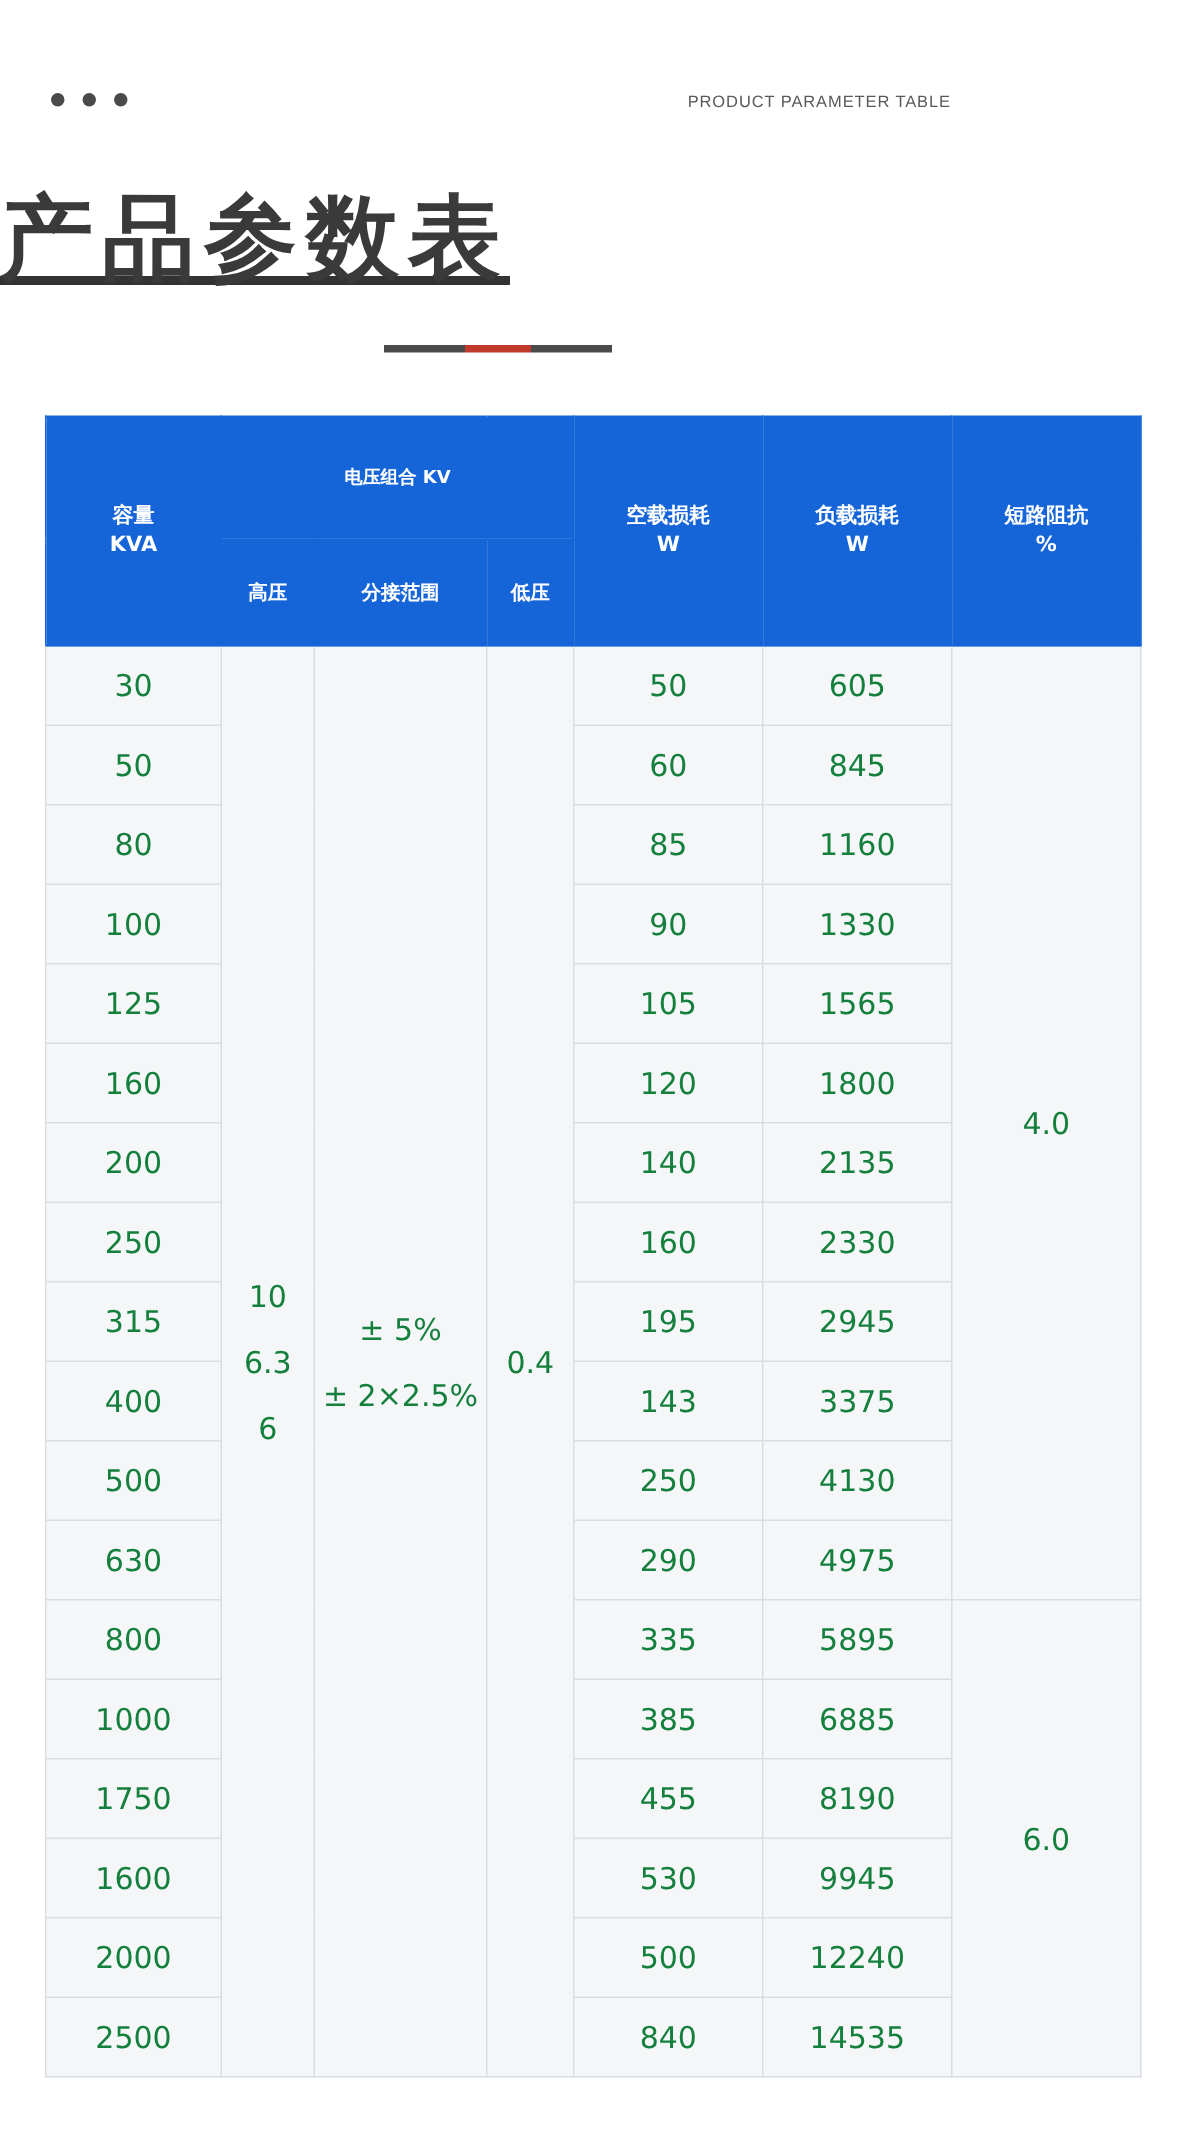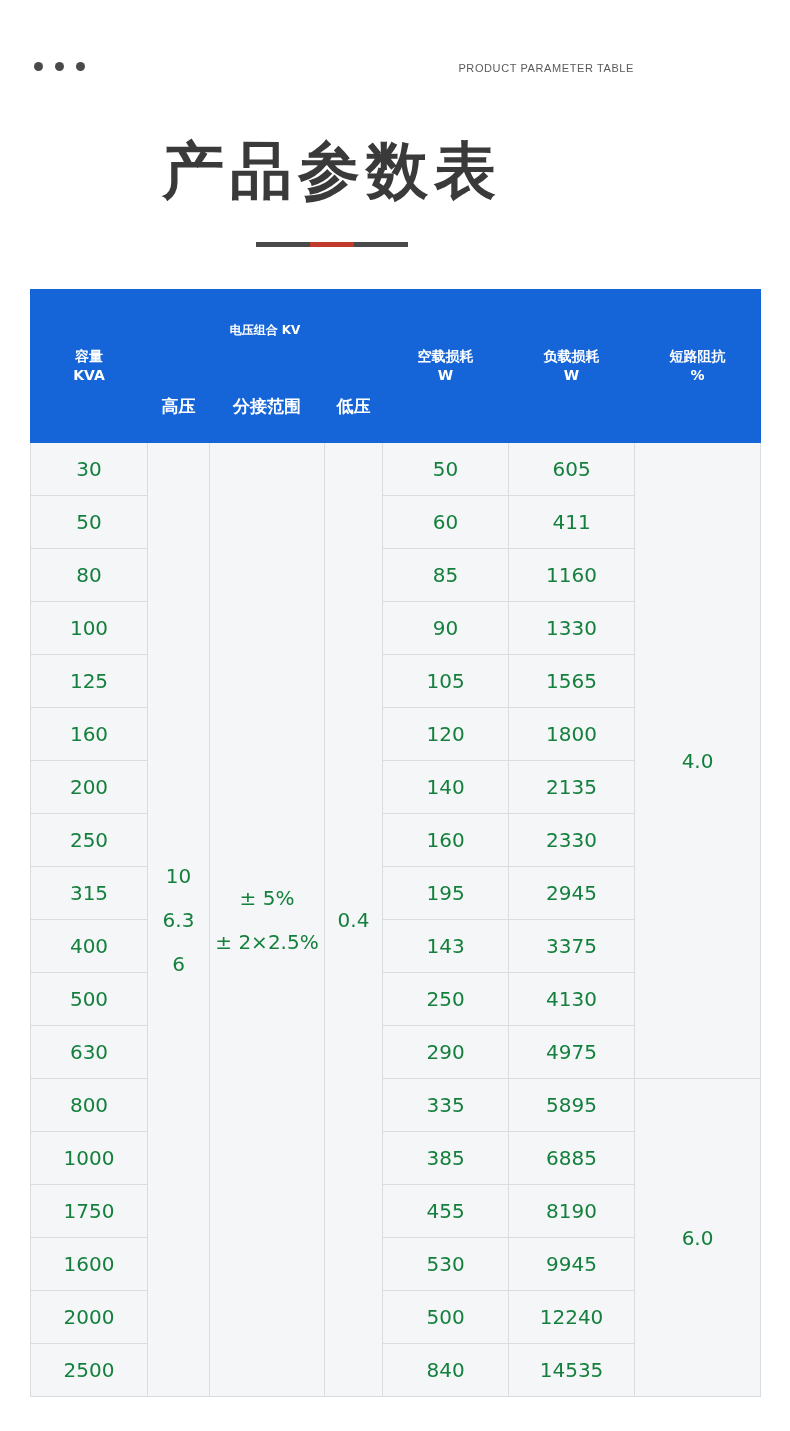--- a/index.html
+++ b/index.html
@@ -46,22 +46,23 @@
     right: 30px;
     top: 62px;
     font-size: 11px;
     letter-spacing: 0.6px;
     color: #5a5a5a;
     font-family: "Liberation Sans", sans-serif;
   }
 
   
   .title-block {
-    text-align: center;
-    margin-top: 30px;
+    text-align: left;
+    margin-top: 18px;
+    text-decoration: underline;
   }
   .main-title {
     font-size: 62px;
     font-weight: bold;
     letter-spacing: 6px;
     color: #3a3a3a;
     line-height: 1;
     font-family: "DejaVu Sans", sans-serif;
   }
   .rule-wrap {
@@ -111,21 +112,21 @@
   .th-big {
     font-size: 14px;
     line-height: 1.35;
     height: 150px;
   }
   .th-mid {
     font-size: 12px;
     height: 62px;
   }
   .th-sub {
-    font-size: 17px;
+    font-size: 13px;
     height: 54px;
   }
   table.param tbody td {
     background: #f4f6f8;
     font-size: 20px;
     height: 50px;
     color: #15803d;
     font-family: "DejaVu Sans", sans-serif;
   }
   td.cap {
@@ -231,21 +232,21 @@
           </td>
           <td class="merged" rowspan="18">0.4</td>
           <td>50</td>
           <td>605</td>
           <td class="imp" rowspan="12">4.0</td>
         </tr>
 
         <tr>
           <td class="cap">50</td>
           <td>60</td>
-          <td>411</td>
+          <td>845</td>
         </tr>
         <tr>
           <td class="cap">80</td>
           <td>85</td>
           <td>1160</td>
         </tr>
         <tr>
           <td class="cap">100</td>
           <td>90</td>
           <td>1330</td>

